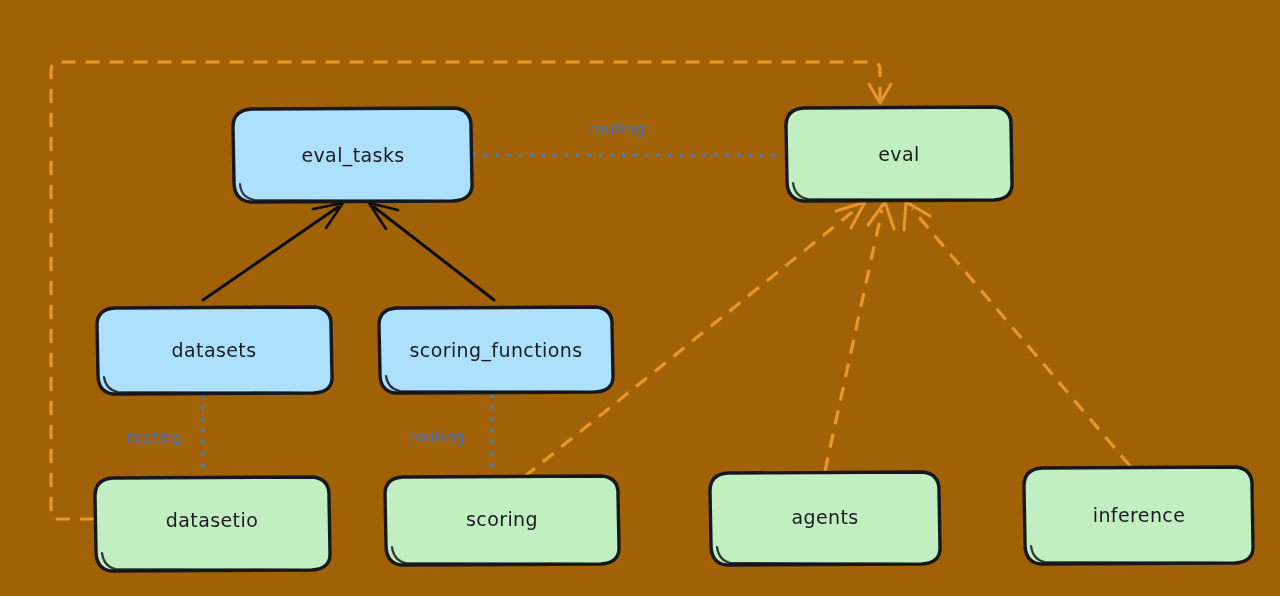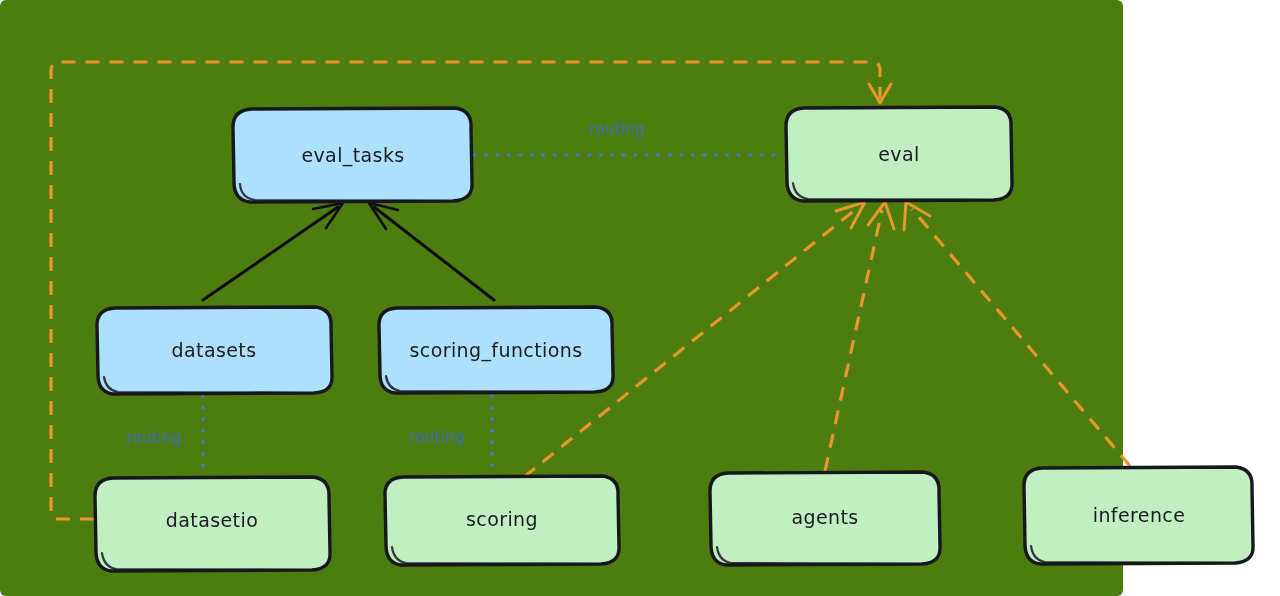--- a/index.html
+++ b/index.html
@@ -9,24 +9,23 @@
     background: #ffffff;
   }
   body {
     width: 1280px;
     height: 596px;
     font-family: "DejaVu Sans", sans-serif;
     overflow: hidden;
   }
   #diagram-root {
     position: relative;
-    width: 1123px;
+    width: 1280px;
     height: 596px;
-    background: #4d7c0f;
-    border-radius: 6px;
+    background: #a16207;
   }
   svg#canvas {
     position: absolute;
     top: 0;
     left: 0;
     width: 1280px;
     height: 596px;
   }
   .node-label {
     font-family: "DejaVu Sans", sans-serif;

